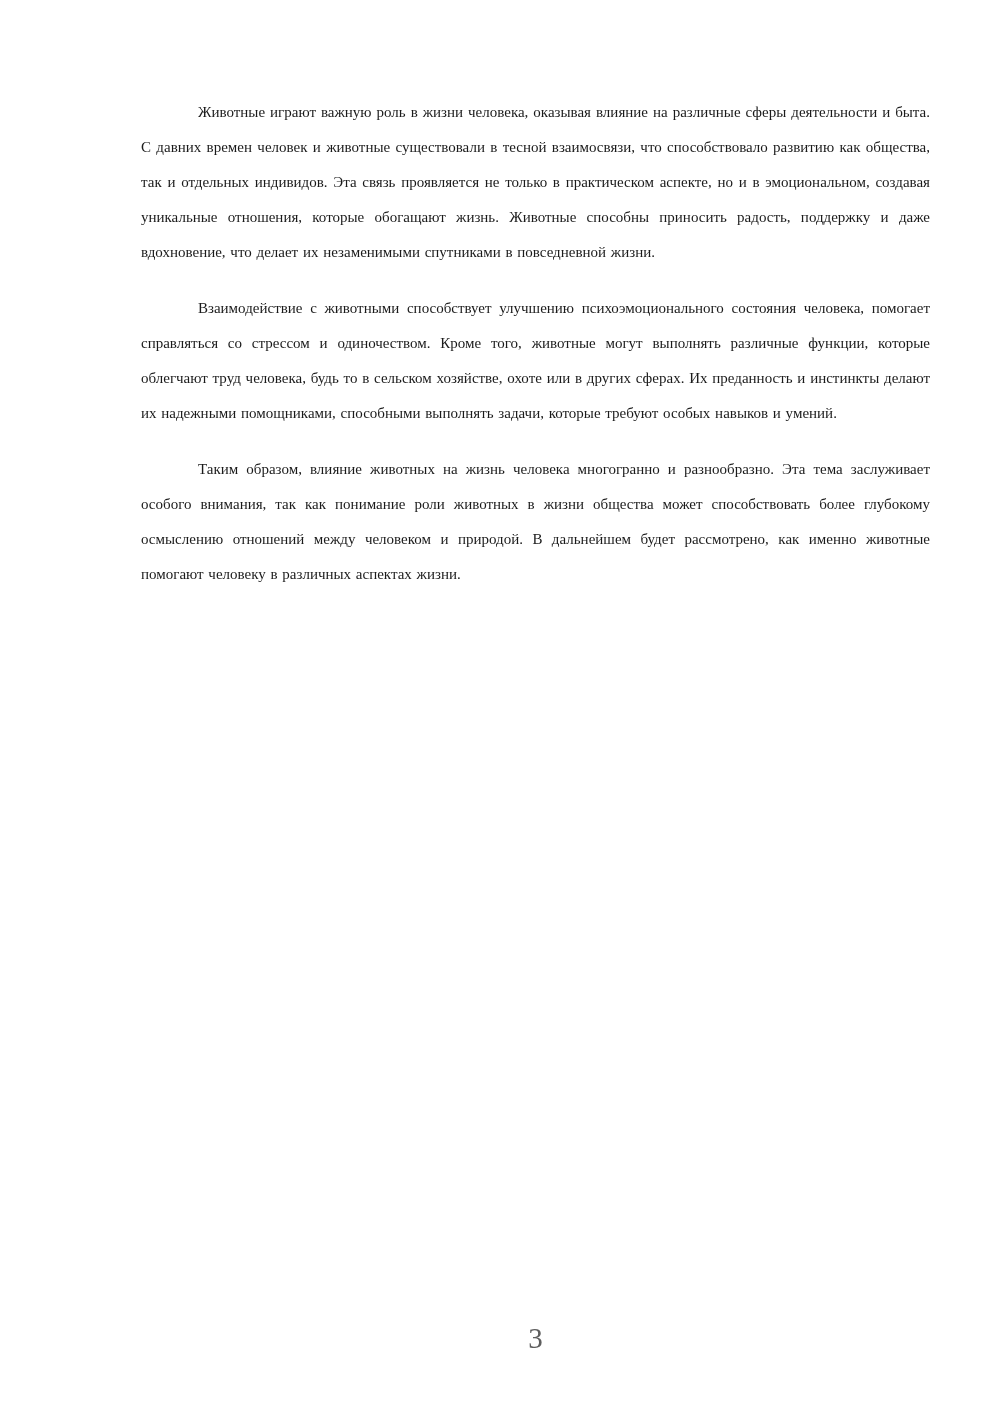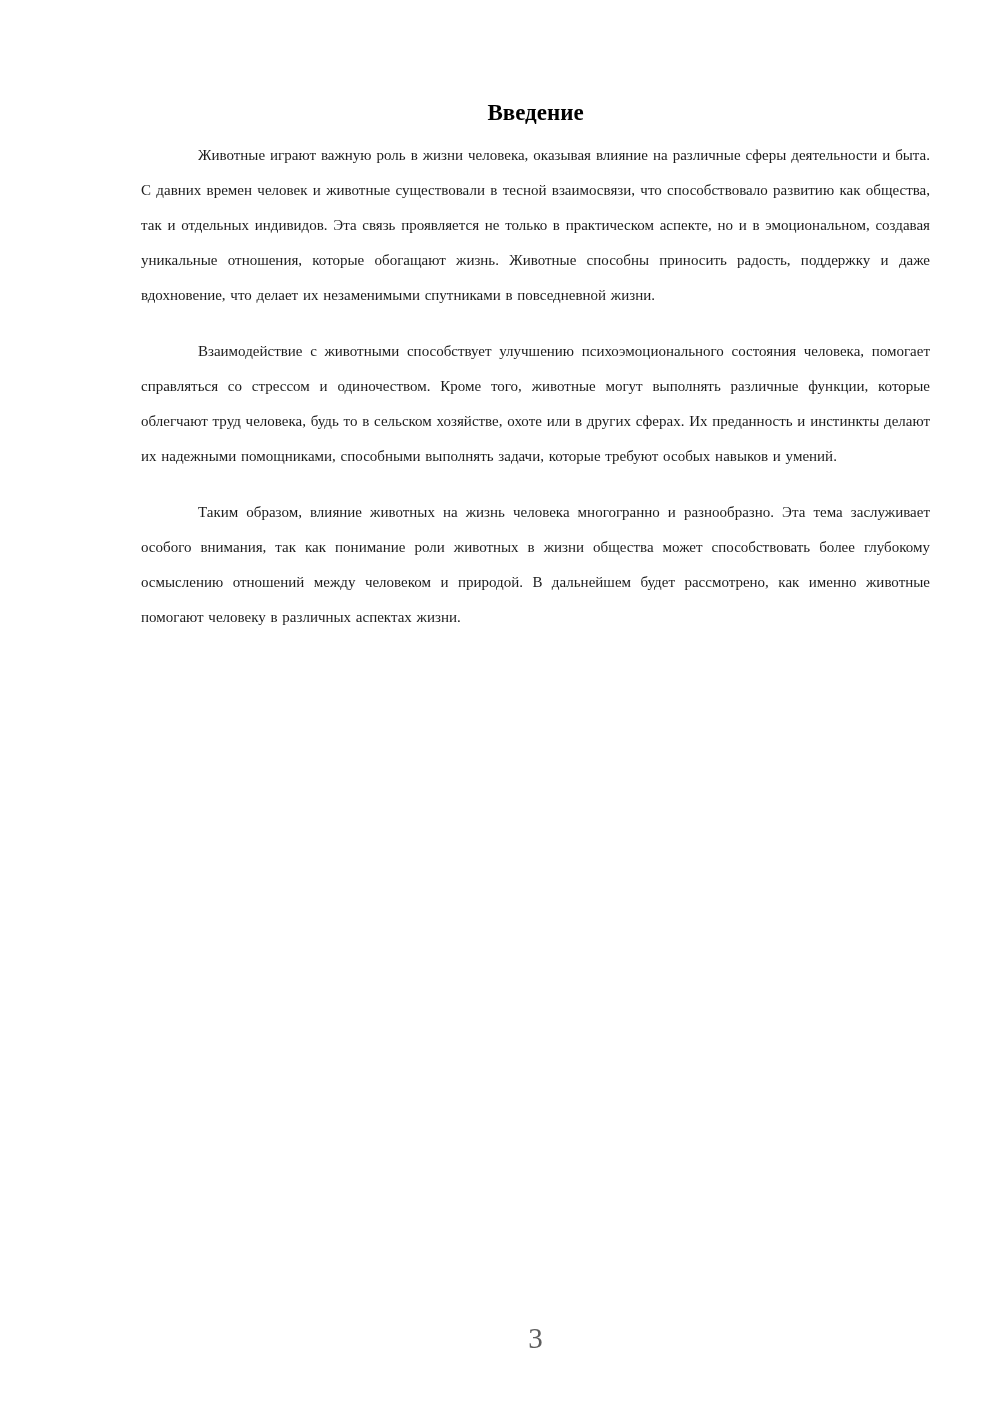--- a/index.html
+++ b/index.html
@@ -47,19 +47,18 @@
     font-size: 29px;
     line-height: 32px;
     color: #5e5e5e;
   }
 </style>
 </head>
 <body>
 
 <div class="page">
   <div class="content">
-    <h1 class="doc-title">Введение</h1>
     <p class="para">Животные играют важную роль в жизни человека, оказывая влияние на различные сферы деятельности и быта. С давних времен человек и животные существовали в тесной взаимосвязи, что способствовало развитию как общества, так и отдельных индивидов. Эта связь проявляется не только в практическом аспекте, но и в эмоциональном, создавая уникальные отношения, которые обогащают жизнь. Животные способны приносить радость, поддержку и даже вдохновение, что делает их незаменимыми спутниками в повседневной жизни.</p>
     <p class="para">Взаимодействие с животными способствует улучшению психоэмоционального состояния человека, помогает справляться со стрессом и одиночеством. Кроме того, животные могут выполнять различные функции, которые облегчают труд человека, будь то в сельском хозяйстве, охоте или в других сферах. Их преданность и инстинкты делают их надежными помощниками, способными выполнять задачи, которые требуют особых навыков и умений.</p>
     <p class="para">Таким образом, влияние животных на жизнь человека многогранно и разнообразно. Эта тема заслуживает особого внимания, так как понимание роли животных в жизни общества может способствовать более глубокому осмыслению отношений между человеком и природой. В дальнейшем будет рассмотрено, как именно животные помогают человеку в различных аспектах жизни.</p>
   </div>
   <div class="page-number">3</div>
 </div>
 
 </body></html>

